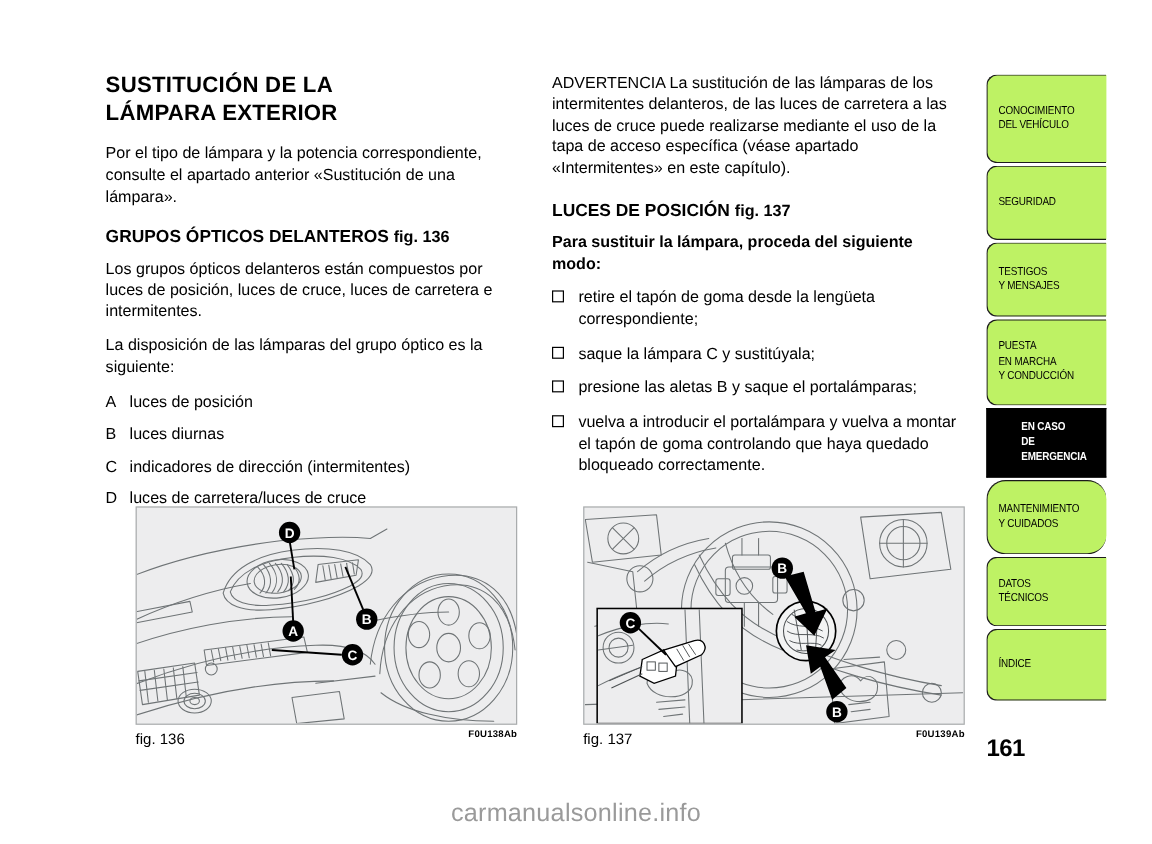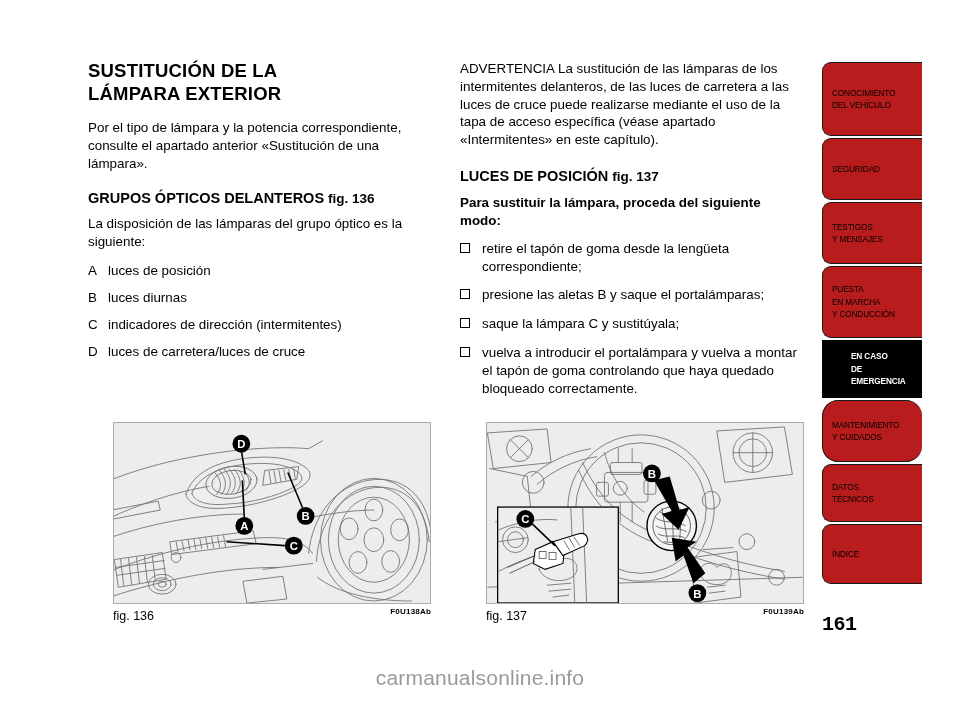--- a/index.html
+++ b/index.html
@@ -131,21 +131,21 @@
 
   
   .tabs {
     position: absolute;
     left: 822px;
     top: 62px;
     width: 122px;
   }
   .tab {
     position: relative;
-    background: #b91c1c;
+    background: #bef264;
     border: 1px solid #1b1b1b;
     border-right: none;
     border-radius: 9px 0 0 9px;
     box-sizing: border-box;
     padding: 0 9px;
     display: flex;
     align-items: center;
     margin-bottom: 2px;
     width: 100px;
   }
@@ -169,21 +169,20 @@
     font-weight: bold;
   }
 
   .page-number {
     position: absolute;
     left: 822px;
     top: 613px;
     font-size: 20px;
     font-weight: bold;
     letter-spacing: -0.5px;
-    font-family: Liberation Mono, monospace;
   }
 
   .watermark {
     position: absolute;
     left: 0;
     top: 666px;
     width: 960px;
     text-align: center;
     font-size: 21px;
     color: #9a9a9a;
@@ -201,20 +200,21 @@
     <h1 class="section-title" style="white-space: pre-line;">SUSTITUCIÓN DE LA
 LÁMPARA EXTERIOR</h1>
 
     <p class="body-text">Por el tipo de lámpara y la potencia correspondiente, consulte el apartado anterior «Sustitución de una lámpara».</p>
 
     <h2 class="sub-title">
       <span>GRUPOS ÓPTICOS DELANTEROS</span>
       <span class="fig-ref">fig. 136</span>
     </h2>
 
+    <p class="body-text">Los grupos ópticos delanteros están compuestos por luces de posición, luces de cruce, luces de carretera e intermitentes.</p>
     <p class="body-text">La disposición de las lámparas del grupo óptico es la siguiente:</p>
 
     <div class="letter-list">
       <div class="letter-row">
         <span class="ltr">A</span>
         <span class="txt">luces de posición</span>
       </div>
       <div class="letter-row">
         <span class="ltr">B</span>
         <span class="txt">luces diurnas</span>
@@ -244,27 +244,27 @@
       <div class="proc-item">
         <span class="bullet">
             <span class="sq"></span>
           </span>
         <span class="ptxt">retire el tapón de goma desde la lengüeta correspondiente;</span>
       </div>
       <div class="proc-item">
         <span class="bullet">
             <span class="sq"></span>
           </span>
-        <span class="ptxt">presione las aletas B y saque el portalámparas;</span>
+        <span class="ptxt">saque la lámpara C y sustitúyala;</span>
       </div>
       <div class="proc-item">
         <span class="bullet">
             <span class="sq"></span>
           </span>
-        <span class="ptxt">saque la lámpara C y sustitúyala;</span>
+        <span class="ptxt">presione las aletas B y saque el portalámparas;</span>
       </div>
       <div class="proc-item">
         <span class="bullet">
             <span class="sq"></span>
           </span>
         <span class="ptxt">vuelva a introducir el portalámpara y vuelva a montar el tapón de goma controlando que haya quedado bloqueado correctamente.</span>
       </div>
     </div>
   </div>
 

